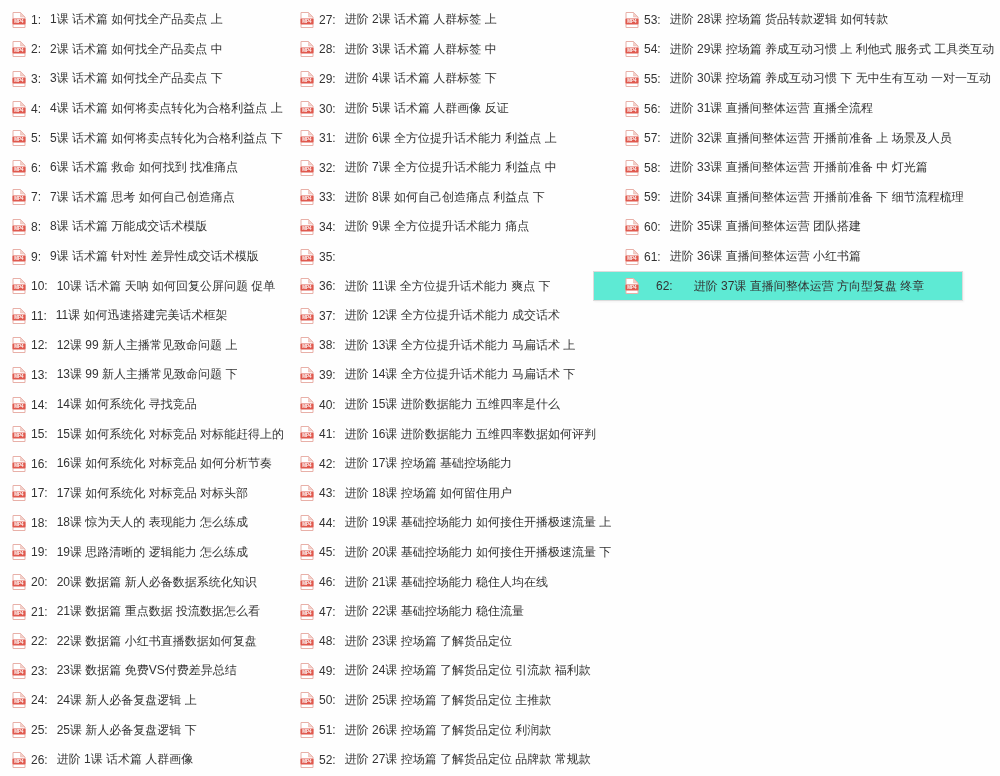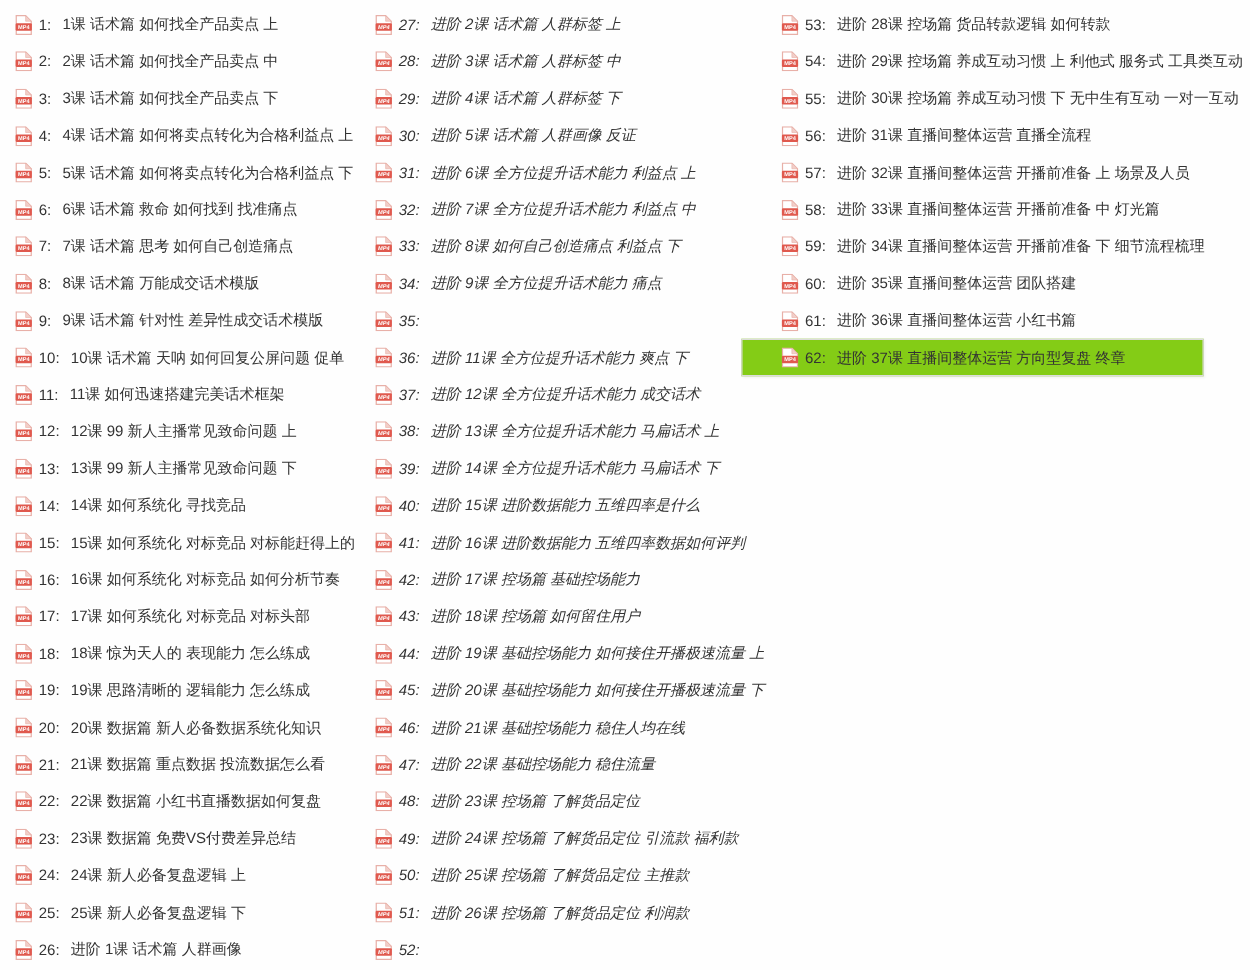--- a/index.html
+++ b/index.html
@@ -18,21 +18,21 @@
     height: 776px;
     background: #fefefe;
   }
   .col {
     position: absolute;
     top: 5px;
     display: flex;
     flex-direction: column;
   }
   #col-0 { left: 12px; }
-  #col-1 { left: 300px; font-style: italic; }
+  #col-1 { left: 300px; }
   #col-2 { left: 625px; }
   .row {
     display: flex;
     align-items: center;
     height: 29.6px;
     font-size: 12px;
     color: #333333;
     white-space: nowrap;
     cursor: default;
   }
@@ -47,25 +47,26 @@
   .row .num {
     margin-right: 9px;
     color: #333333;
   }
   .row .label {
     color: #333333;
   }
   .row.selected {
     height: 27.6px;
     border: 1px solid #dcdcdc;
-    background: #84cc16;
+    background: #5eead4;
     margin-left: -32px;
     padding-left: 31px;
     width: 337px;
     box-shadow: 1px 1px 2px rgba(0,0,0,0.05);
+    gap: 12px;
   }
 </style>
 </head>
 <body>
 
 <div class="page">
   <div class="col" id="col-0">
       <div class="row">
     <span class="icon">
       <svg width="14" height="16" viewBox="0 0 14 16" xmlns="http://www.w3.org/2000/svg">
@@ -682,20 +683,21 @@
       <div class="row">
     <span class="icon">
       <svg width="14" height="16" viewBox="0 0 14 16" xmlns="http://www.w3.org/2000/svg">
         <path d="M1 0.5 h7.5 l4.5 4.5 v10.5 h-12 z" fill="#ffffff" stroke="#e8b0a8" stroke-width="1"></path>
         <path d="M8.5 0.5 l4.5 4.5 h-4.5 z" fill="#f2cfc9" stroke="#e8b0a8" stroke-width="0.5"></path>
         <rect x="0.5" y="6.5" width="13" height="6" rx="1" fill="#e0594e"></rect>
         <text x="7" y="11.2" font-size="4.5" font-weight="bold" fill="#ffffff" text-anchor="middle">MP4</text>
       </svg>
     </span>
     <span class="num">52:</span>
+    <span class="label">进阶 27课 控场篇 了解货品定位 品牌款 常规款</span>
   </div>
     </div>
   <div class="col" id="col-2">
       <div class="row">
     <span class="icon">
       <svg width="14" height="16" viewBox="0 0 14 16" xmlns="http://www.w3.org/2000/svg">
         <path d="M1 0.5 h7.5 l4.5 4.5 v10.5 h-12 z" fill="#ffffff" stroke="#e8b0a8" stroke-width="1"></path>
         <path d="M8.5 0.5 l4.5 4.5 h-4.5 z" fill="#f2cfc9" stroke="#e8b0a8" stroke-width="0.5"></path>
         <rect x="0.5" y="6.5" width="13" height="6" rx="1" fill="#e0594e"></rect>
         <text x="7" y="11.2" font-size="4.5" font-weight="bold" fill="#ffffff" text-anchor="middle">MP4</text>

